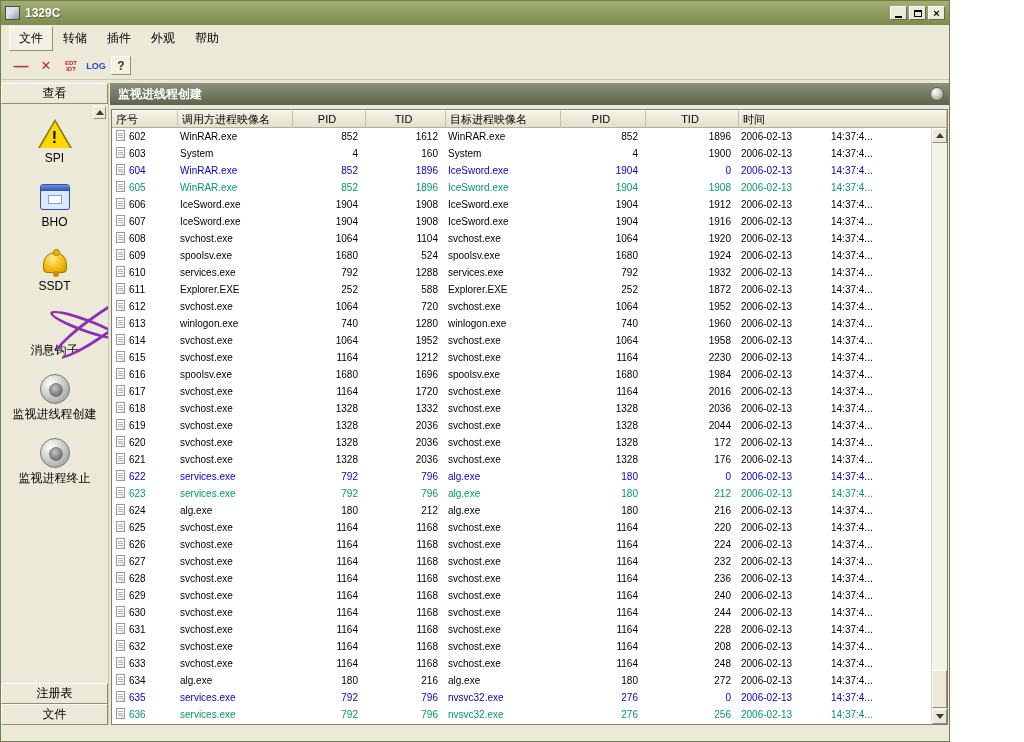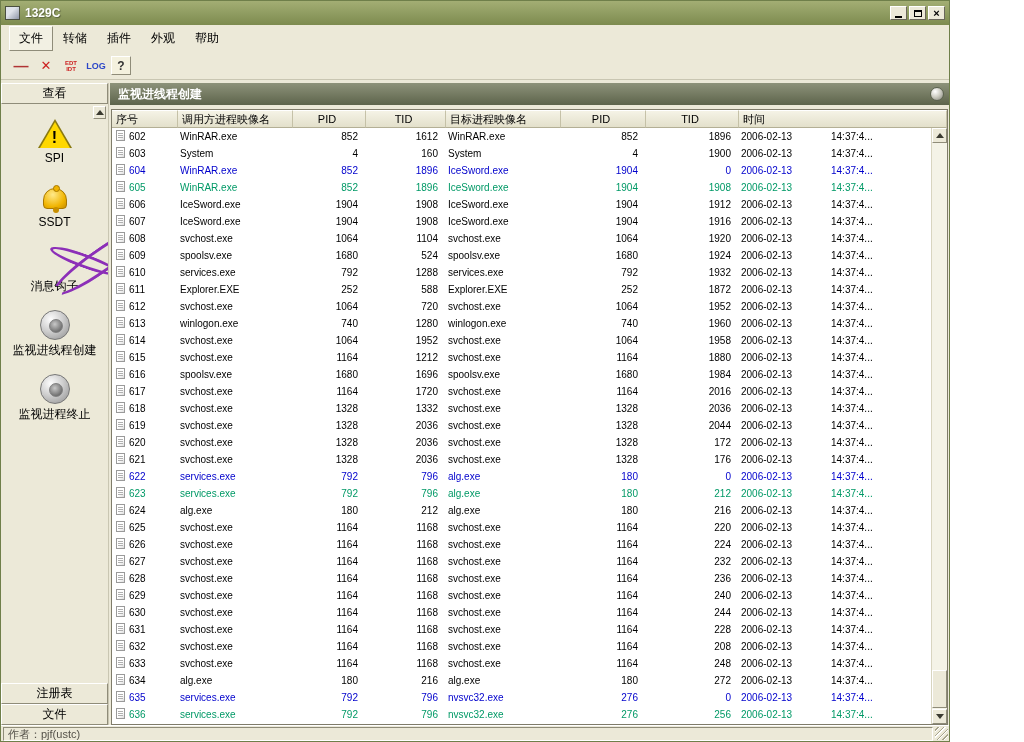--- a/index.html
+++ b/index.html
@@ -180,20 +180,29 @@
         <div class="ic-box">
           <div class="spi-tri">
               <div class="t1"></div>
               <div class="t2"></div>
               <div class="bang">!</div>
             </div>
         </div>
         <div class="side-label">SPI</div>
       </div>
 
+      <div class="side-item">
+        <div class="ic-box">
+          <div class="bho-ic">
+              <div class="bar"></div>
+              <div class="dot"></div>
+            </div>
+        </div>
+        <div class="side-label">BHO</div>
+      </div>
 
       <div class="side-item">
         <div class="ic-box">
             <div class="bell"></div>
           </div>
         <div class="side-label">SSDT</div>
       </div>
 
       <div class="side-item">
         <div class="ic-box">
@@ -372,21 +381,21 @@
     <div class="cell c6 num c-ttid">1958</div>
     <div class="cell c7"><span class="c-date">2006-02-13</span><span class="c-time">14:37:4...</span></div>
   </div>
           <div class="trow">
     <div class="cell c0"><span class="evicon"></span><span class="c-idx">615</span></div>
     <div class="cell c1 c-caller">svchost.exe</div>
     <div class="cell c2 num c-cpid">1164</div>
     <div class="cell c3 num c-ctid">1212</div>
     <div class="cell c4 c-target">svchost.exe</div>
     <div class="cell c5 num c-tpid">1164</div>
-    <div class="cell c6 num c-ttid">1880</div>
+    <div class="cell c6 num c-ttid">2230</div>
     <div class="cell c7"><span class="c-date">2006-02-13</span><span class="c-time">14:37:4...</span></div>
   </div>
           <div class="trow">
     <div class="cell c0"><span class="evicon"></span><span class="c-idx">616</span></div>
     <div class="cell c1 c-caller">spoolsv.exe</div>
     <div class="cell c2 num c-cpid">1680</div>
     <div class="cell c3 num c-ctid">1696</div>
     <div class="cell c4 c-target">spoolsv.exe</div>
     <div class="cell c5 num c-tpid">1680</div>
     <div class="cell c6 num c-ttid">1984</div>
@@ -599,18 +608,14 @@
             <span class="arr-up"></span>
           </div>
         <div class="thumb"></div>
         <div class="sbtn dn">
             <span class="arr-dn"></span>
           </div>
       </div>
     </div>
   </div>
 
-  <div class="statusbar">
-    <div class="status-cell">作者：pjf(ustc)</div>
-    <div class="grip"></div>
-  </div>
 
 </div>
 
 </body></html>

